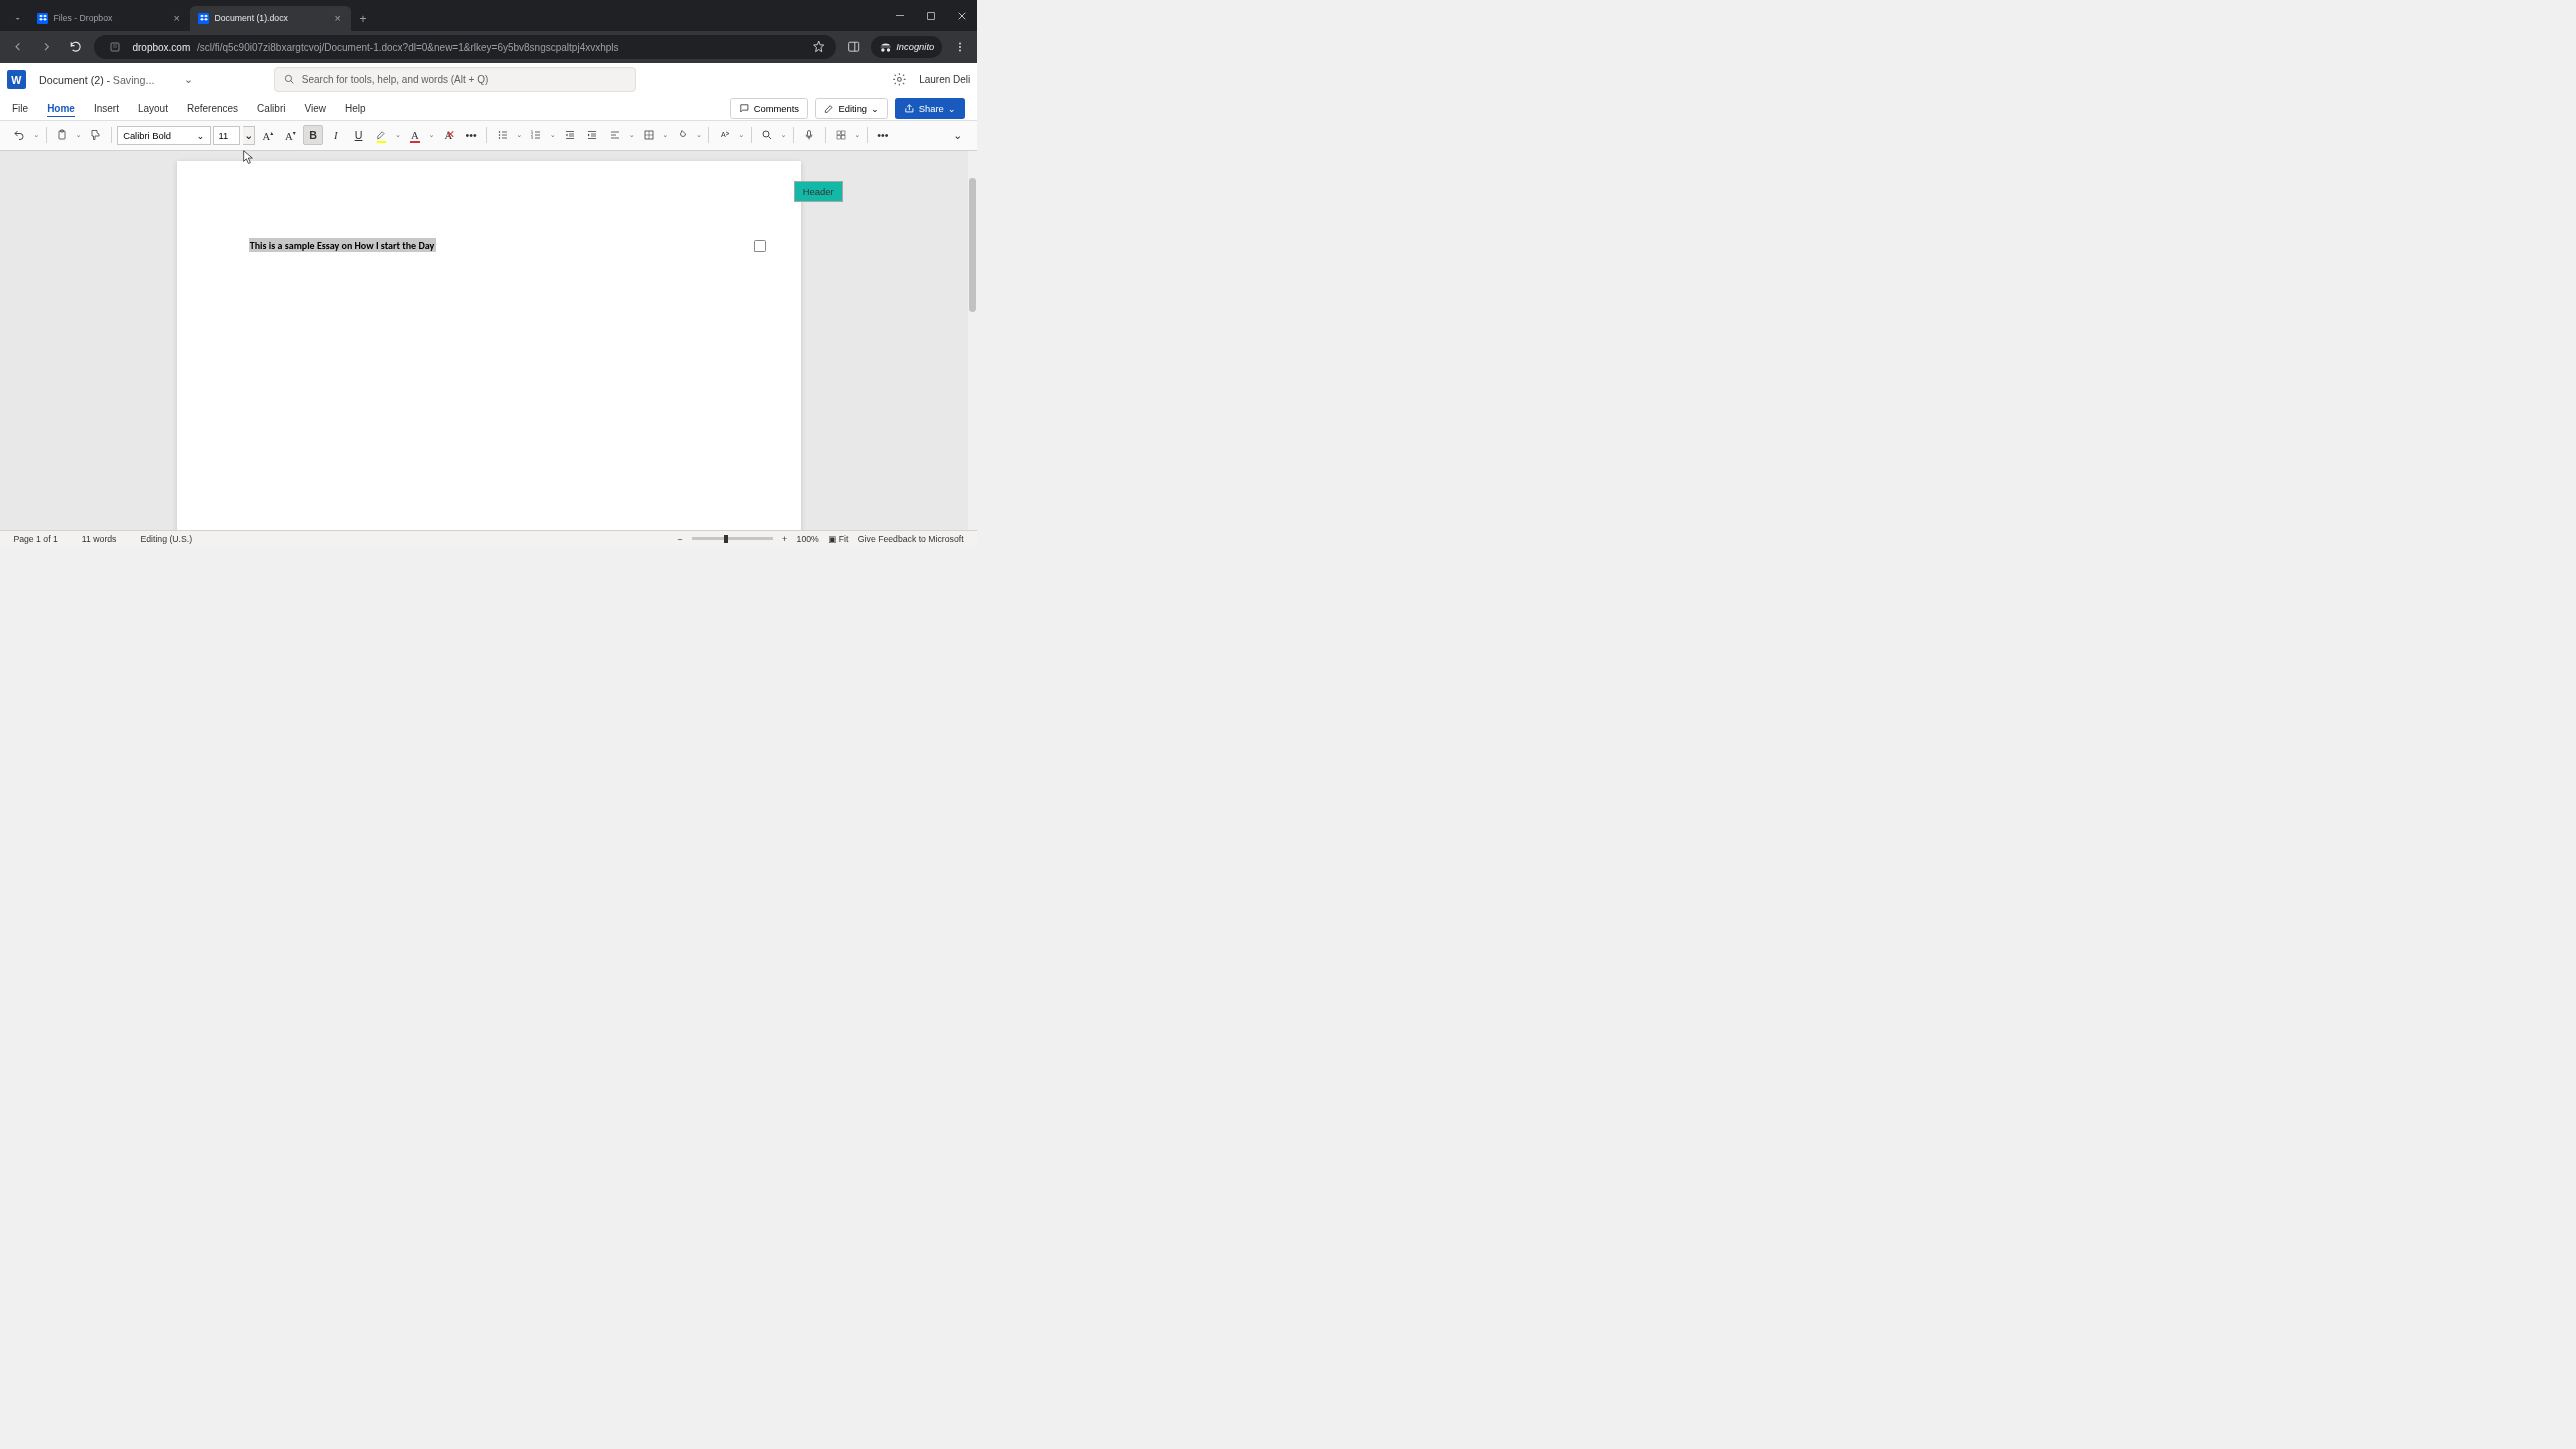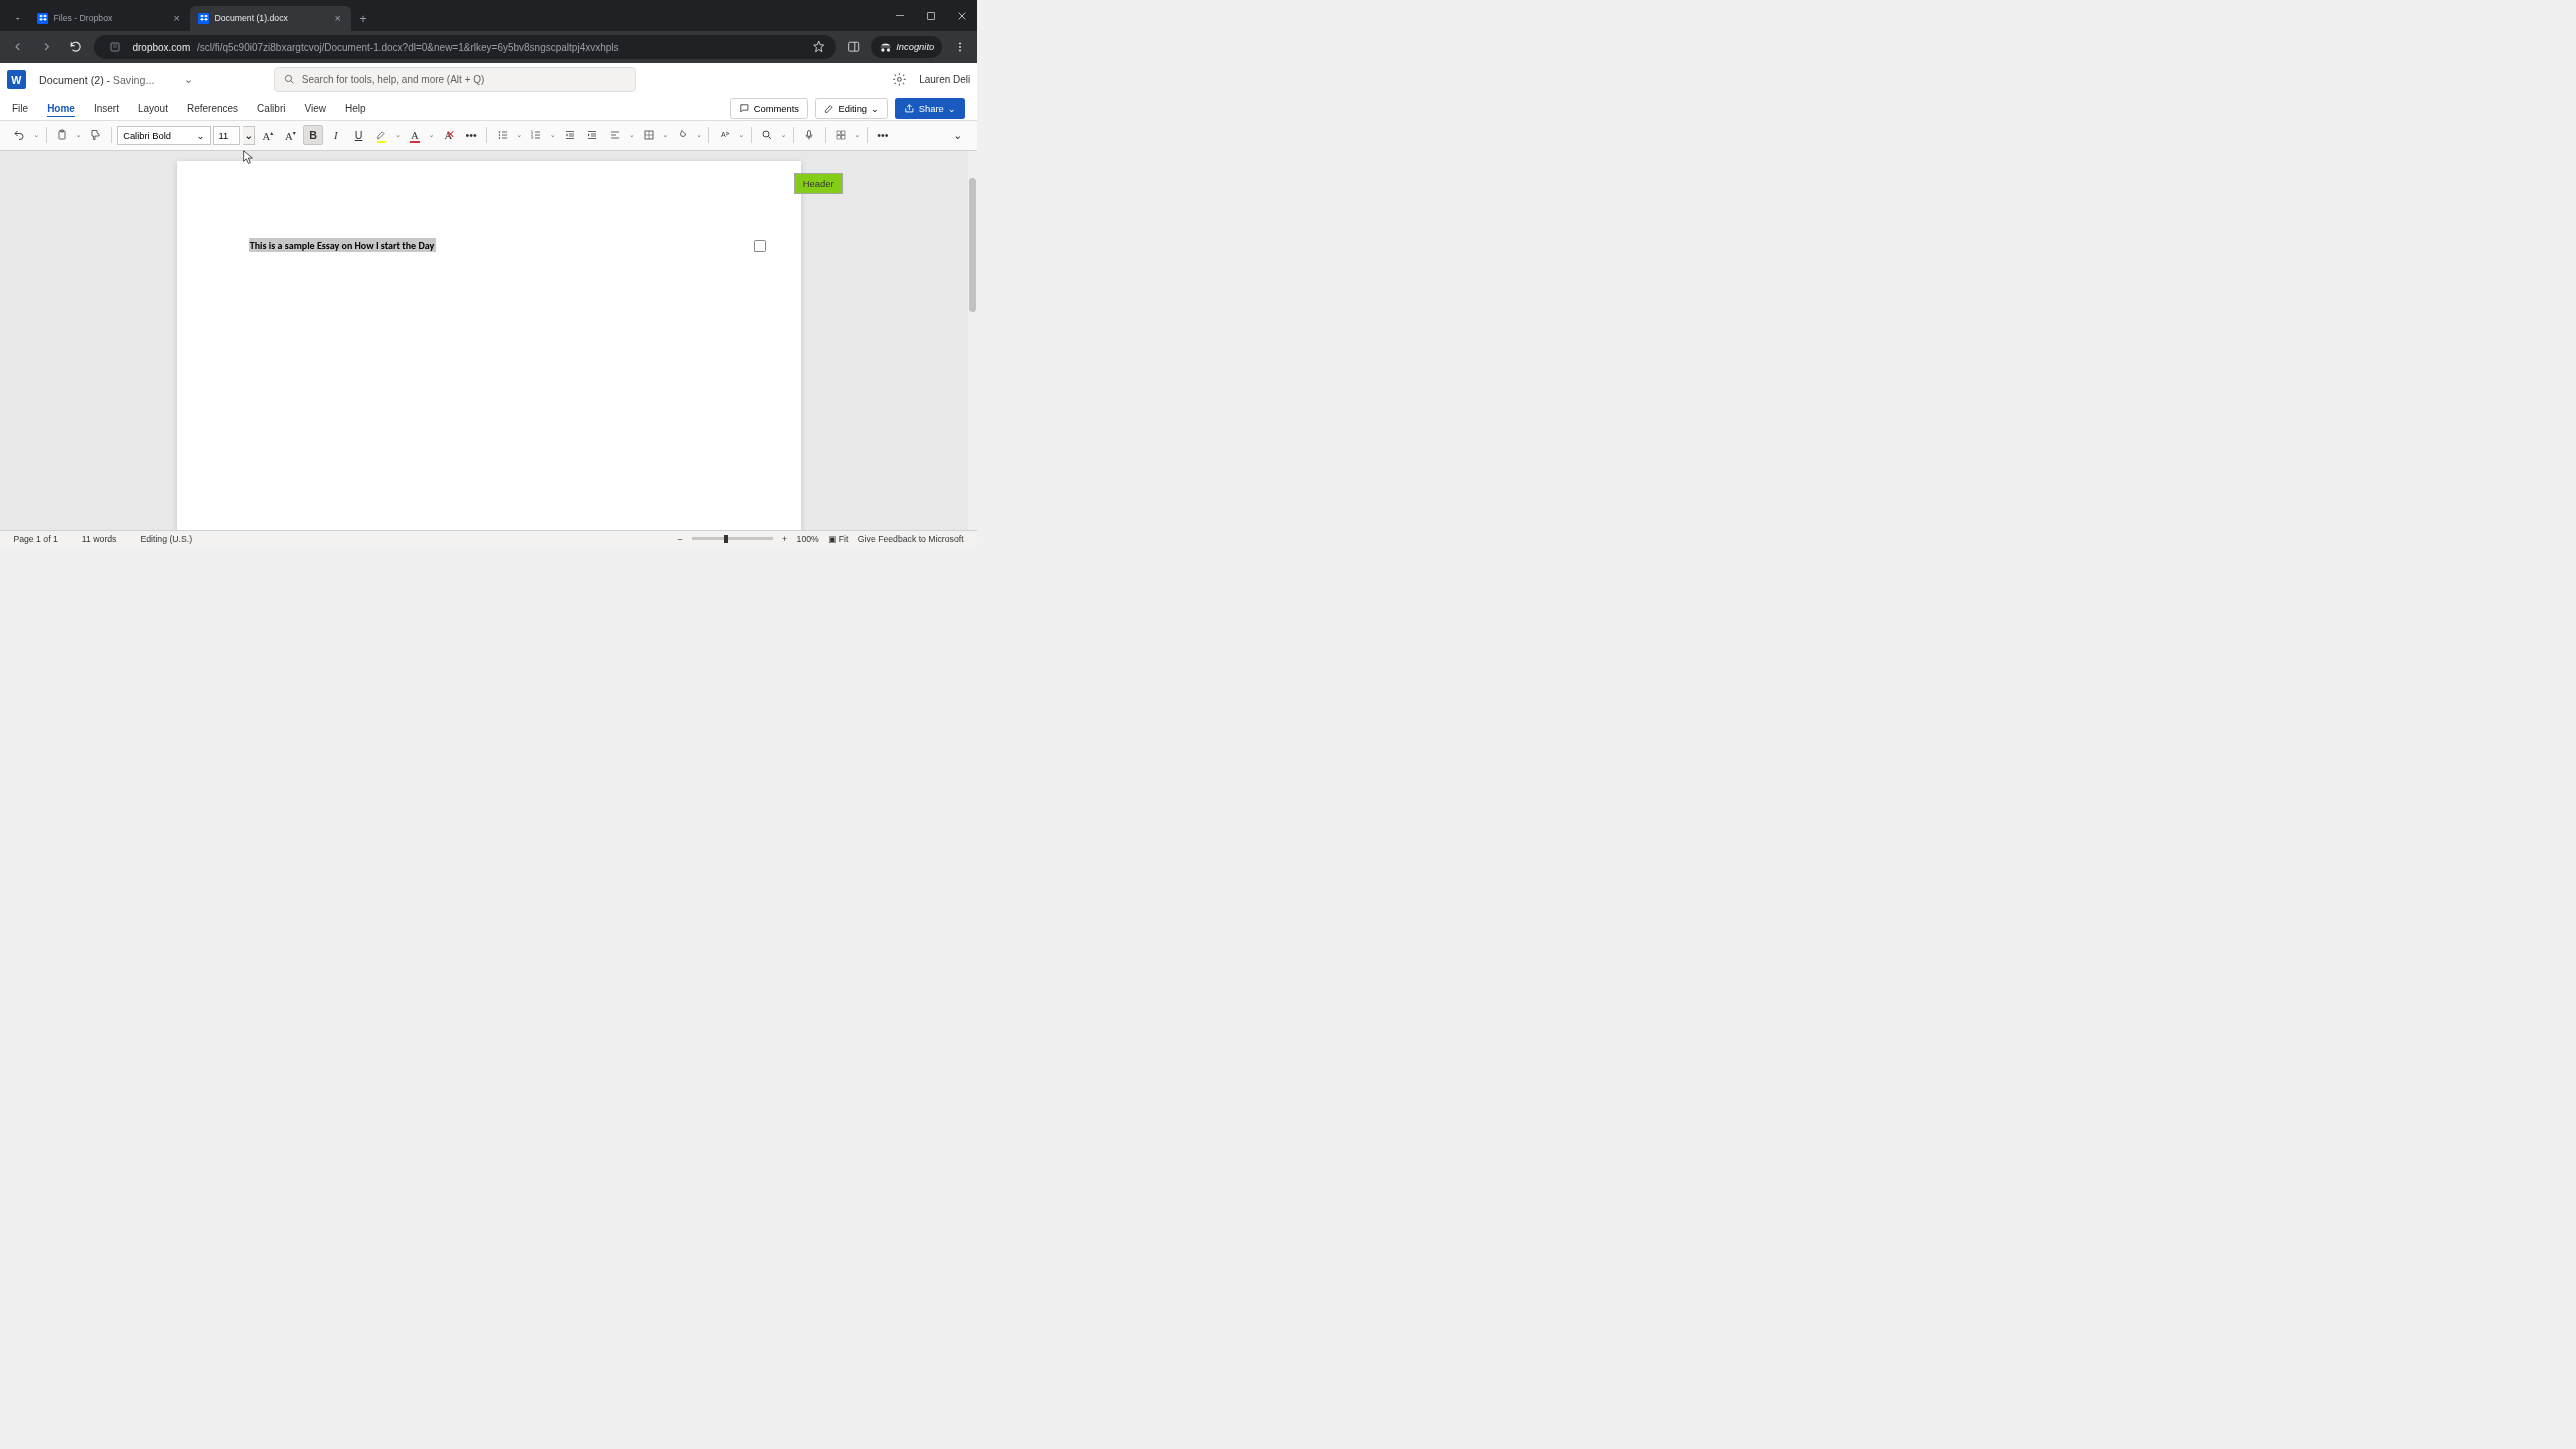--- a/index.html
+++ b/index.html
@@ -53,21 +53,21 @@
 .font-name { width: 94px; height: 19px; border: 0.7px solid #c8c6c4; padding: 0 5.4px; font-size: 9.4px; display: flex; align-items: center; background: #fff; }
 .font-size { width: 27px; height: 19px; border: 0.7px solid #c8c6c4; padding: 0 4px; font-size: 9.4px; display: flex; align-items: center; background: #fff; }
 .font-size-dd { width: 12px; height: 19px; border: 0.7px solid #c8c6c4; border-left: none; display: flex; align-items: center; justify-content: center; background: #f3f2f1; }
 .highlight-swatch { width: 9.4px; height: 2.7px; background: #ffff00; position: absolute; bottom: 2px; }
 .fontcolor-swatch { width: 9.4px; height: 2.7px; background: #d13438; position: absolute; bottom: 2px; }
 .tb-chevron { color: #666; font-size: 6.7px; padding: 0 1.3px; cursor: pointer; }
 .ribbon-collapse { margin-left: auto; }
 
 .canvas-area { flex: 1; background: #e8e8e8; display: flex; justify-content: center; padding-top: 10.7px; overflow: auto; position: relative; }
 .page { width: 624px; min-height: 376px; background: #fff; box-shadow: 0 1.3px 5.4px rgba(0,0,0,0.15); position: relative; padding: 77px 72px; }
-.header-badge { position: absolute; top: 12px; right: -42px; border: 0.7px solid #a6a6a6; background: #84cc16; padding: 4px 8px; font-size: 9.4px; color: #333; }
+.header-badge { position: absolute; top: 20px; right: -42px; border: 0.7px solid #a6a6a6; background: #14b8a6; padding: 4px 8px; font-size: 9.4px; color: #333; }
 .doc-text { font-family: Calibri, sans-serif; font-size: 10px; font-weight: bold; background: #c8c8c8; display: inline; padding: 0.7px 1.3px; }
 .comment-indicator { position: absolute; right: 35px; top: 79px; width: 12px; height: 12px; border: 0.7px solid #888; border-radius: 1.3px 1.3px 1.3px 0; }
 .vscroll { position: absolute; right: 0; top: 0; width: 9.4px; height: 100%; background: #f0f0f0; }
 .vscroll-thumb { position: absolute; right: 1.3px; top: 27px; width: 6.7px; height: 134px; background: #c1c1c1; border-radius: 3.4px; }
 
 .status-bar { height: 17.4px; background: #f3f2f1; border-top: 0.7px solid #d1d1d1; display: flex; align-items: center; padding: 0 13.4px; font-size: 8.7px; color: #333; gap: 24px; }
 .status-right { margin-left: auto; display: flex; align-items: center; gap: 9.4px; }
 .zoom-slider { width: 81px; height: 2.7px; background: #c8c6c4; position: relative; }
 .zoom-thumb { position: absolute; left: 40%; top: -2.7px; width: 4px; height: 8px; background: #333; }
 
@@ -181,21 +181,21 @@
       <span>Document (2)</span>
       <span>-</span>
       <span class="status">Saving...</span>
       <span class="doc-title-chevron">⌄</span>
     </div>
     <div class="search-box">
       <svg width="10.7" height="10.7" viewBox="0 0 24 24">
           <circle cx="10" cy="10" r="7" fill="none" stroke="currentColor" stroke-width="2"></circle>
           <line x1="15" y1="15" x2="21" y2="21" stroke="currentColor" stroke-width="2"></line>
         </svg>
-      <span>Search for tools, help, and more (Alt + Q)</span>
+      <span>Search for tools, help, and words (Alt + Q)</span>
     </div>
     <div class="header-right">
       <span class="gear-icon">
           <svg width="14.8" height="14.8" viewBox="0 0 24 24">
             <circle cx="12" cy="12" r="3" fill="none" stroke="currentColor" stroke-width="1.8"></circle>
             <path d="M12 2v3m0 14v3M4.2 4.2l2.1 2.1m11.4 11.4l2.1 2.1M2 12h3m14 0h3M4.2 19.8l2.1-2.1m11.4-11.4l2.1-2.1" stroke="currentColor" stroke-width="1.8"></path>
           </svg>
         </span>
       <span class="user-name">Lauren Deli</span>
     </div>

